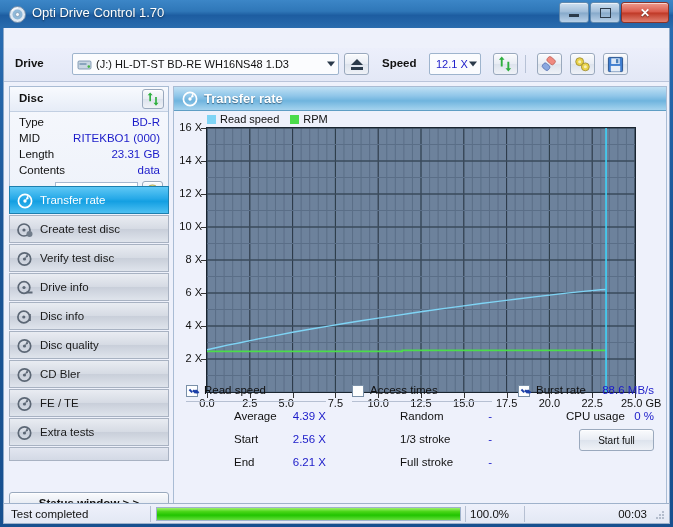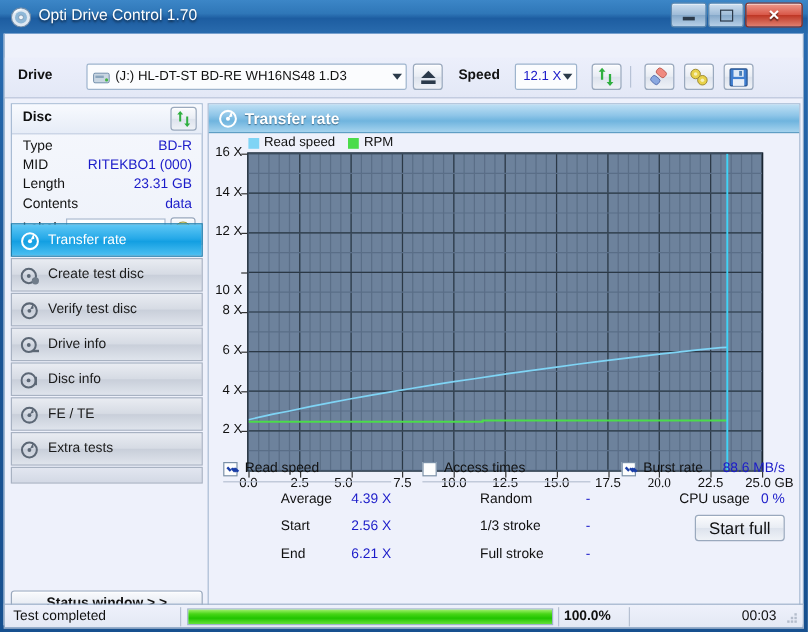--- a/index.html
+++ b/index.html
@@ -207,38 +207,38 @@
     box-shadow:4px -3px 0 0 #1b3fa8,5px -4px 0 0 #1b3fa8,3px -2px 0 0 #1b3fa8;
   }
   .chk-lbl{position:absolute;font-size:11.5px;color:#111;white-space:nowrap;}
   .hr{position:absolute;height:1px;background:#b6c0d2;}
   .rk{position:absolute;font-size:11.5px;color:#111;white-space:nowrap;margin-left:48px;}
   .rv{position:absolute;font-size:11.5px;color:#1b1bc9;white-space:nowrap;text-align:right;}
   .act-btn{
     position:absolute;width:75px;height:22px;
     display:flex;align-items:center;justify-content:center;
   }
-  .act-btn span{font-size:14px;color:#111;}
+  .act-btn span{font-size:10px;color:#111;}
   
   .statusbar{
     position:absolute;left:3px;bottom:3px;width:667px;height:21px;
     background:linear-gradient(180deg,#eef1fb 0%,#e3e8f4 100%);
     border:1px solid #9fb2cb;box-sizing:border-box;
   }
   .sb-text{position:absolute;left:7px;top:4px;font-size:11.5px;color:#111;}
   .sb-sep{position:absolute;top:2px;width:1px;height:16px;background:#b6c0d2;}
   .progress{
     position:absolute;left:152px;top:3px;width:305px;height:14px;
     background:#e6eaf2;border:1px solid #9fb2cb;box-sizing:border-box;
   }
   .progress .fill{
     height:100%;
     background:linear-gradient(180deg,#9ef06a 0%,#49d618 30%,#21c400 60%,#64e03a 100%);
   }
-  .sb-pct{position:absolute;left:466px;top:4px;font-size:11.5px;color:#111;font-weight:bold;}
+  .sb-pct{position:absolute;left:466px;top:4px;font-size:11.5px;color:#111;}
   .sb-time{position:absolute;right:22px;top:4px;font-size:11.5px;color:#111;}
   .grip{position:absolute;right:3px;bottom:2px;width:12px;height:12px;opacity:.55;}
 </style>
 </head>
 <body>
 
 <div class="window">
 
   <div class="titlebar">
     <svg class="title-icon" viewBox="0 0 17 17">
@@ -397,20 +397,36 @@
           </svg>
           <div class="ntext">Drive info</div>
         </div>
         <div class="navitem">
           <svg class="nicon" viewBox="0 0 16 16">
             <circle cx="6.8" cy="8" r="5.9" fill="none" stroke="#5c6775" stroke-width="1.7"></circle>
             <circle cx="6.8" cy="8" r="1.6" fill="#5c6775"></circle>
             <rect x="12" y="5" width="1.8" height="7" fill="#5c6775"></rect>
           </svg>
           <div class="ntext">Disc info</div>
+        </div>
+        <div class="navitem">
+          <svg class="nicon" viewBox="0 0 16 16">
+            <circle cx="7.5" cy="8" r="6.2" fill="none" stroke="#5c6775" stroke-width="1.7"></circle>
+            <circle cx="7.5" cy="8" r="1.6" fill="#5c6775"></circle>
+            <path d="M10.5 2 L8 7 L11 6 Z" fill="#5c6775"></path>
+          </svg>
+          <div class="ntext">Disc quality</div>
+        </div>
+        <div class="navitem">
+          <svg class="nicon" viewBox="0 0 16 16">
+            <circle cx="7.5" cy="8" r="6.2" fill="none" stroke="#5c6775" stroke-width="1.7"></circle>
+            <circle cx="7.5" cy="8" r="1.6" fill="#5c6775"></circle>
+            <path d="M10.5 2 L8 7 L11 6 Z" fill="#5c6775"></path>
+          </svg>
+          <div class="ntext">CD Bler</div>
         </div>
         <div class="navitem">
           <svg class="nicon" viewBox="0 0 16 16">
             <circle cx="7.5" cy="8" r="6.2" fill="none" stroke="#5c6775" stroke-width="1.7"></circle>
             <circle cx="7.5" cy="8" r="1.6" fill="#5c6775"></circle>
             <path d="M10.5 2 L8 7 L11 6 Z" fill="#5c6775"></path>
           </svg>
           <div class="ntext">FE / TE</div>
         </div>
         <div class="navitem">
@@ -543,21 +559,21 @@
         </div>
         <div id="axis-layer">
             <div class="ylab" style="top: 227px;">2 X</div>
             <div class="ytick" style="top: 234px;"></div>
             <div class="ylab" style="top: 194px;">4 X</div>
             <div class="ytick" style="top: 201px;"></div>
             <div class="ylab" style="top: 161px;">6 X</div>
             <div class="ytick" style="top: 168px;"></div>
             <div class="ylab" style="top: 128px;">8 X</div>
             <div class="ytick" style="top: 135px;"></div>
-            <div class="ylab" style="top: 95px; margin-top: 16px;">10 X</div>
+            <div class="ylab" style="top: 95px;">10 X</div>
             <div class="ytick" style="top: 102px;"></div>
             <div class="ylab" style="top: 62px;">12 X</div>
             <div class="ytick" style="top: 69px;"></div>
             <div class="ylab" style="top: 29px;">14 X</div>
             <div class="ytick" style="top: 36px;"></div>
             <div class="ylab" style="top: -4px;">16 X</div>
             <div class="ytick" style="top: 3px;"></div>
             <div class="xlab" style="left: 19px; width: 28px; text-align: center;">0.0</div>
             <div class="xtick" style="left: 33px;"></div>
             <div class="xlab" style="left: 61.8px; width: 28px; text-align: center;">2.5</div>
@@ -567,21 +583,21 @@
             <div class="xlab" style="left: 147.4px; width: 28px; text-align: center;">7.5</div>
             <div class="xtick" style="left: 161.4px;"></div>
             <div class="xlab" style="left: 190.2px; width: 28px; text-align: center;">10.0</div>
             <div class="xtick" style="left: 204.2px;"></div>
             <div class="xlab" style="left: 233px; width: 28px; text-align: center;">12.5</div>
             <div class="xtick" style="left: 247px;"></div>
             <div class="xlab" style="left: 275.8px; width: 28px; text-align: center;">15.0</div>
             <div class="xtick" style="left: 289.8px;"></div>
             <div class="xlab" style="left: 318.6px; width: 28px; text-align: center;">17.5</div>
             <div class="xtick" style="left: 332.6px;"></div>
-            <div class="xlab" style="left: 361.4px; width: 28px; text-align: center; font-family: Liberation Serif, serif;">20.0</div>
+            <div class="xlab" style="left: 361.4px; width: 28px; text-align: center;">20.0</div>
             <div class="xtick" style="left: 375.4px;"></div>
             <div class="xlab" style="left: 404.2px; width: 28px; text-align: center;">22.5</div>
             <div class="xtick" style="left: 418.2px;"></div>
             <div class="xlab" style="left: 447px; width: 44px; text-align: left;">25.0 GB</div>
             <div class="xtick" style="left: 461px;"></div>
           </div>
       </div>
 
       <div class="results">
 

